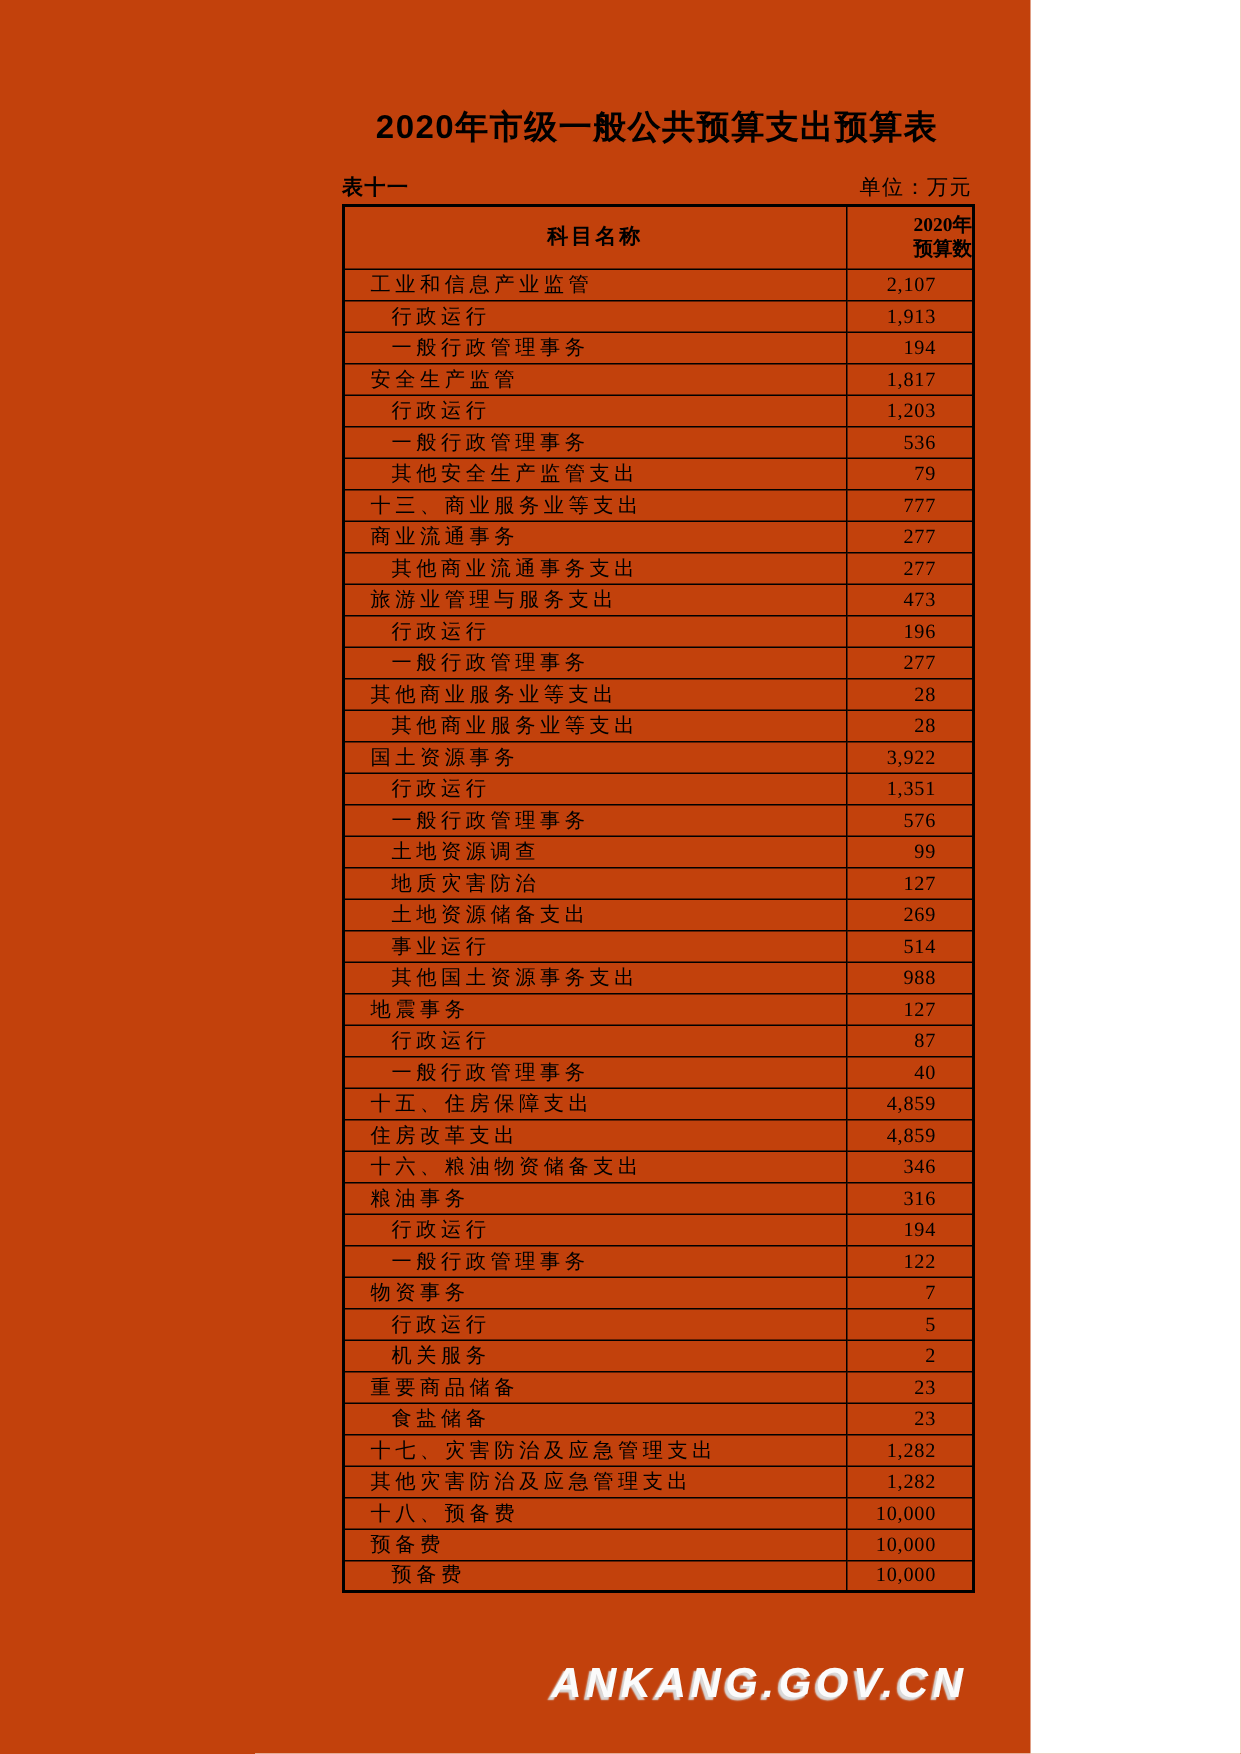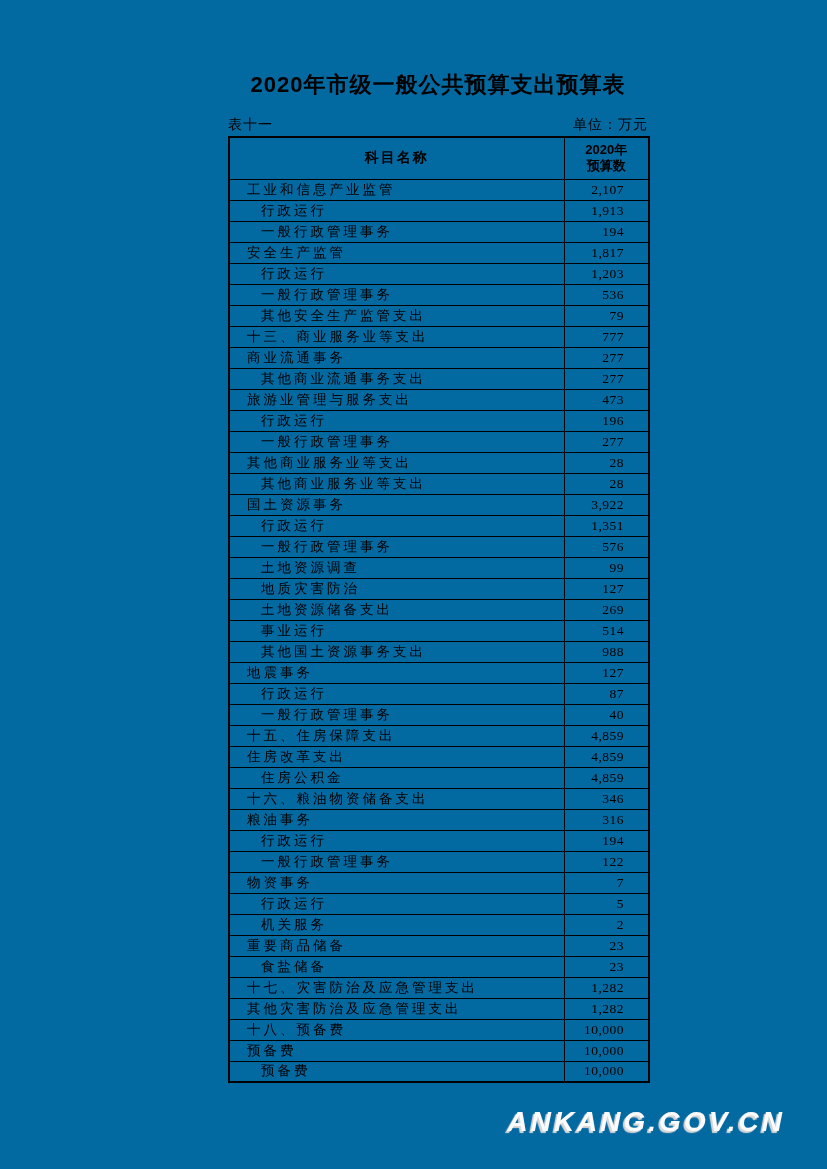--- a/index.html
+++ b/index.html
@@ -1,21 +1,21 @@
 <!DOCTYPE html>
 <html><head>
 <meta charset="utf-8">
 <style>
   * { margin: 0; padding: 0; box-sizing: border-box; }
   html, body { background: #ffffff; }
   .page {
     position: relative;
-    width: 827px;
+    width: 687px;
     height: 1169px;
-    background: #0369a1;
+    background: #c2410c;
     overflow: hidden;
     font-family: "Liberation Serif", "DejaVu Serif", serif;
     color: #000;
   }
   .content {
     position: absolute;
     left: 228px;
     top: 0;
     width: 420px;
   }
@@ -30,21 +30,21 @@
   }
   .meta-row {
     margin-top: 16px;
     display: flex;
     justify-content: space-between;
     align-items: flex-end;
     margin-bottom: 2px;
   }
   .table-label {
     font-family: "Liberation Sans", "DejaVu Sans", sans-serif;
-    font-weight: normal;
+    font-weight: bold;
     font-size: 14px;
     letter-spacing: 1px;
   }
   .unit-label {
     font-size: 14px;
     letter-spacing: 1px;
   }
   table.budget {
     width: 420px;
     border-collapse: collapse;
@@ -63,25 +63,25 @@
     height: 42px;
     font-family: "Liberation Sans", "DejaVu Sans", sans-serif;
     font-weight: bold;
     font-size: 14px;
     letter-spacing: 2px;
     text-align: center;
     border-bottom-width: 2px;
   }
   th.head-value {
     height: 42px;
-    font-family: Liberation Sans, sans-serif;
+    font-family: Liberation Serif, serif;
     font-weight: bold;
     font-size: 13px;
     line-height: 16px;
-    text-align: center;
+    text-align: right;
     border-bottom-width: 2px;
   }
   td.name-cell {
     height: 21px;
     font-size: 13.5px;
     letter-spacing: 3px;
     margin-left: 36px;
   }
   td.name-cell.indent-0 { padding-left: 17px;  }
   td.name-cell.indent-1 { padding-left: 17px; }
@@ -241,24 +241,20 @@
           </tr>
           <tr>
             <td class="name-cell indent-0">十五、住房保障支出</td>
             <td class="value-cell">4,859</td>
           </tr>
           <tr>
             <td class="name-cell indent-1">住房改革支出</td>
             <td class="value-cell">4,859</td>
           </tr>
           <tr>
-            <td class="name-cell indent-2">住房公积金</td>
-            <td class="value-cell">4,859</td>
-          </tr>
-          <tr>
             <td class="name-cell indent-0">十六、粮油物资储备支出</td>
             <td class="value-cell">346</td>
           </tr>
           <tr>
             <td class="name-cell indent-1">粮油事务</td>
             <td class="value-cell">316</td>
           </tr>
           <tr>
             <td class="name-cell indent-2">行政运行</td>
             <td class="value-cell">194</td>

